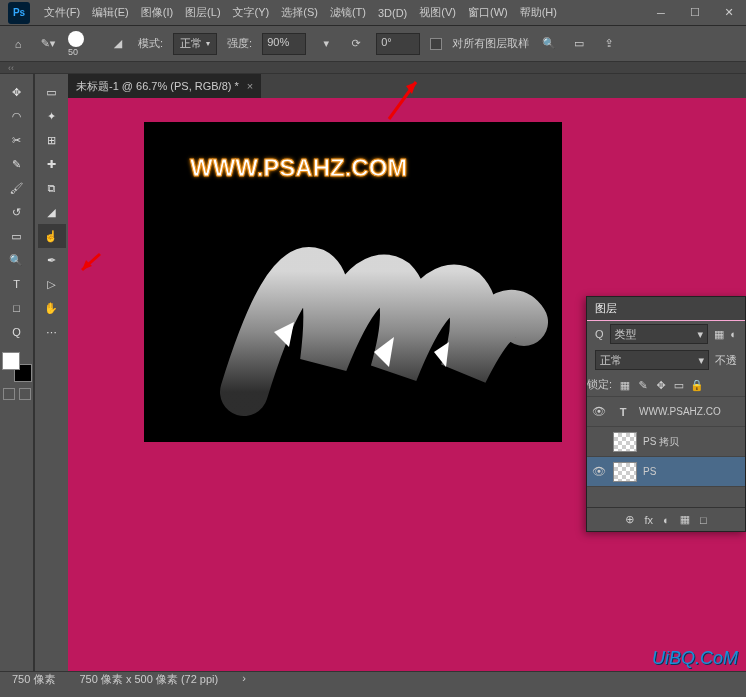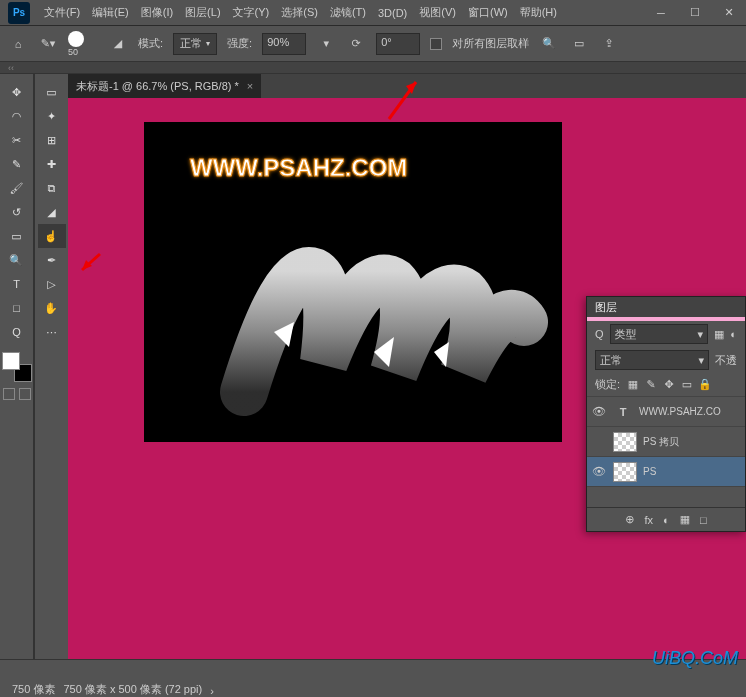--- a/index.html
+++ b/index.html
@@ -31,27 +31,27 @@
 .swatch-front{position:absolute;top:0;left:0;width:18px;height:18px;background:#fff;border:1px solid #888}
 .mini-icons{margin-top:6px;display:flex;gap:4px}
 .mini-icon{width:12px;height:12px;border:1px solid #888}
 .workspace{flex:1;background:#be185d;position:relative;overflow:hidden}
 .tab-bar{height:24px;background:#424242;display:flex;align-items:center}
 .doc-tab{background:#252525;height:24px;display:flex;align-items:center;padding:0 8px;gap:8px;font-size:11px}
 .doc-tab .close{color:#999}
 .canvas{position:absolute;left:76px;top:48px;width:418px;height:320px;background:#000;overflow:hidden}
 .url-text{position:absolute;top:32px;left:46px;font-size:24px;font-weight:bold;color:#fff;text-shadow:0 0 2px #ff9500,0 0 4px #ff9500;-webkit-text-stroke:1px #e89020}
 .brush-stroke{position:absolute;left:80px;top:100px;width:320px;height:200px}
-.statusbar{position:absolute;bottom:0;left:0;right:0;height:38px;background:#535353;display:flex;align-items:flex-end;padding:0 12px;gap:8px;font-size:10px;color:#aaa;border-top:1px solid #333}
+.statusbar{position:absolute;bottom:0;left:0;right:0;height:26px;background:#535353;display:flex;align-items:flex-start;padding:0 12px;gap:24px;font-size:10px;color:#aaa;border-top:1px solid #333}
 .layers-panel{position:absolute;right:0;top:296px;width:160px;background:#535353;border:1px solid #222;box-shadow:-2px 2px 8px rgba(0,0,0,.4)}
-.panel-header{height:24px;background:#424242;display:flex;align-items:center;padding:0 8px;border-bottom:4px solid #f9a8d4}
+.panel-header{height:24px;background:#424242;display:flex;align-items:center;padding:0 8px;border-bottom:1px solid #f9a8d4}
 .panel-tab{font-size:11px;color:#eee}
 .panel-row{display:flex;align-items:center;padding:4px 8px;gap:6px;height:26px}
 .panel-input{flex:1;background:#3f3f3f;border:1px solid #2a2a2a;padding:2px 4px;height:20px;display:flex;align-items:center;justify-content:space-between}
-.lock-row{display:flex;align-items:center;padding:4px 8px;gap:6px;font-size:10px;border-bottom:1px solid #444}
+.lock-row{display:flex;align-items:flex-end;padding:4px 0;gap:6px;font-size:10px;border-bottom:1px solid #444}
 .lock-icons{display:flex;gap:4px}
 .lock-ic{width:14px;height:14px;display:flex;align-items:center;justify-content:center}
 .layer-row{display:flex;align-items:center;height:30px;padding:0 4px;gap:6px;border-bottom:1px solid #444}
 .layer-row.active{background:#4a6a8a}
 .vis{width:16px;display:flex;justify-content:center}
 .layer-thumb{width:24px;height:20px;background:#fff;border:1px solid #888;background-image:repeating-conic-gradient(#ccc 0 25%,#fff 0 50%);background-size:8px 8px}
 .layer-name{font-size:10px;white-space:nowrap;overflow:hidden}
 .panel-footer{height:24px;display:flex;align-items:center;justify-content:center;gap:10px;border-top:1px solid #333;color:#888}
 .red-arrow1{position:absolute;left:384px;top:74px;width:40px;height:50px;pointer-events:none}
 .red-arrow2{position:absolute;left:76px;top:252px;width:26px;height:26px;pointer-events:none}

